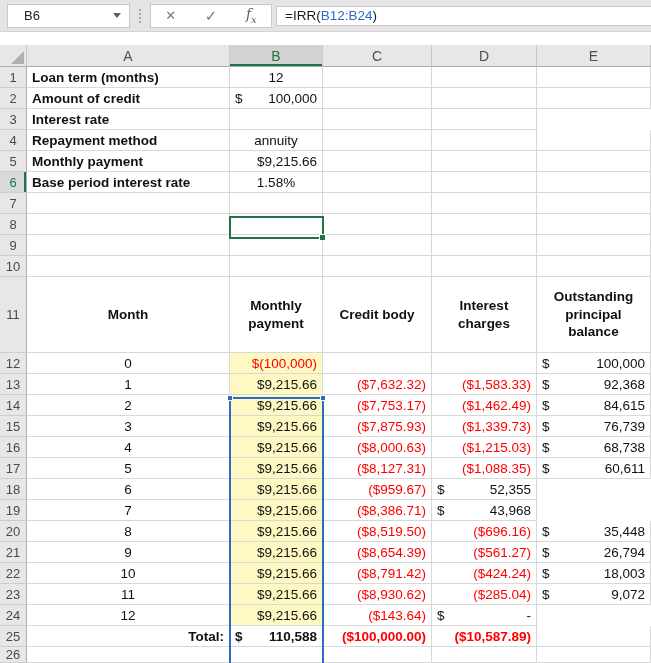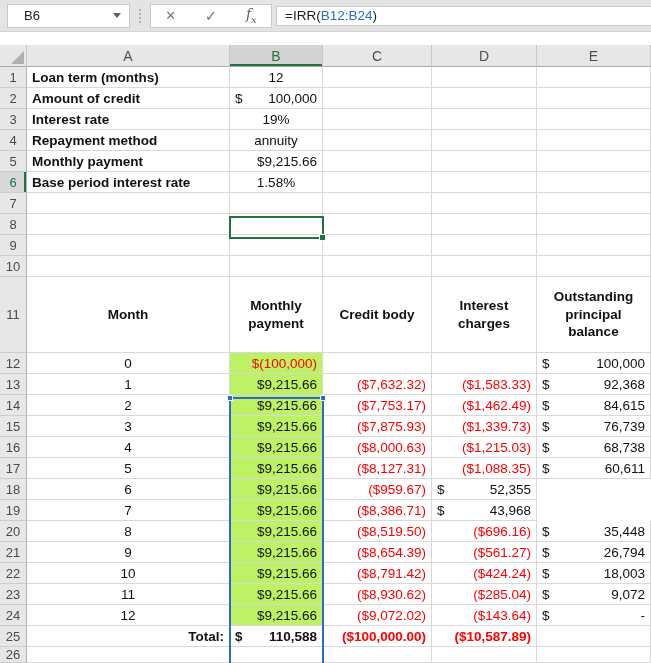--- a/index.html
+++ b/index.html
@@ -49,21 +49,21 @@
   .rh.sel { background: #d9d9d9; color: #217346; box-shadow: inset -2px 0 0 #217346; }
   .cell { background: #fff; border-right: 1px solid #d8d8d8; border-bottom: 1px solid #d8d8d8;
           display: flex; align-items: center; font-size: 13.5px; color: #111;
           white-space: nowrap; overflow: hidden; }
   .cell.pad { padding: 4px 5px; }
   .cell.center { justify-content: center; }
   .cell.right { justify-content: flex-end; padding-right: 5px; }
   .cell.acct { justify-content: space-between; padding: 0 5px; }
   .cell.b { font-weight: 700; }
   .cell.neg { color: #ff0000; }
-  .cell.bfill { background: #bef264; }
+  .cell.bfill { background: #fef9c3; }
   .cell.hdr { justify-content: center; text-align: center; white-space: normal;
               line-height: 1.32; padding: 0 3px; }
 
   
   .sel-green { position: absolute; left: 229px; top: 171px; width: 95px; height: 23px;
                border: 2px solid #217346; z-index: 5; }
   .sel-green .handle { position: absolute; right: -4px; bottom: -4px; width: 7px; height: 7px;
                        background: #217346; border: 1px solid #fff; }
   .range-blue { position: absolute; left: 229px; top: 352px; width: 95px; height: 275px;
                 border: 2px solid #2e6bc6; z-index: 4; }
@@ -126,21 +126,20 @@
             <div class="sym">$</div>
             <div class="val">100,000</div>
           </div>
           <div class="cell cC"></div>
           <div class="cell cD"></div>
           <div class="cell cE"></div>
         </div>
         <div class="row">
           <div class="rh">3</div>
           <div class="cell cA b pad">Interest rate</div>
-          <div class="cell cB center">19%</div>
           <div class="cell cC"></div>
           <div class="cell cD"></div>
           <div class="cell cE"></div>
         </div>
         <div class="row">
           <div class="rh">4</div>
           <div class="cell cA b pad">Repayment method</div>
           <div class="cell cB center">annuity</div>
           <div class="cell cC"></div>
           <div class="cell cD"></div>
@@ -329,21 +328,20 @@
           <div class="cell cD right neg">($285.04)</div>
           <div class="cell cE acct">
             <div class="sym">$</div>
             <div class="val">9,072</div>
           </div>
         </div>
         <div class="row">
           <div class="rh">24</div>
           <div class="cell cA center">12</div>
           <div class="cell cB right bfill">$9,215.66</div>
-          <div class="cell cC right neg">($9,072.02)</div>
           <div class="cell cD right neg">($143.64)</div>
           <div class="cell cE acct">
             <div class="sym">$</div>
             <div class="val">-</div>
           </div>
         </div>
         <div class="row">
           <div class="rh">25</div>
           <div class="cell cA b right">Total:</div>
           <div class="cell cB b acct">

